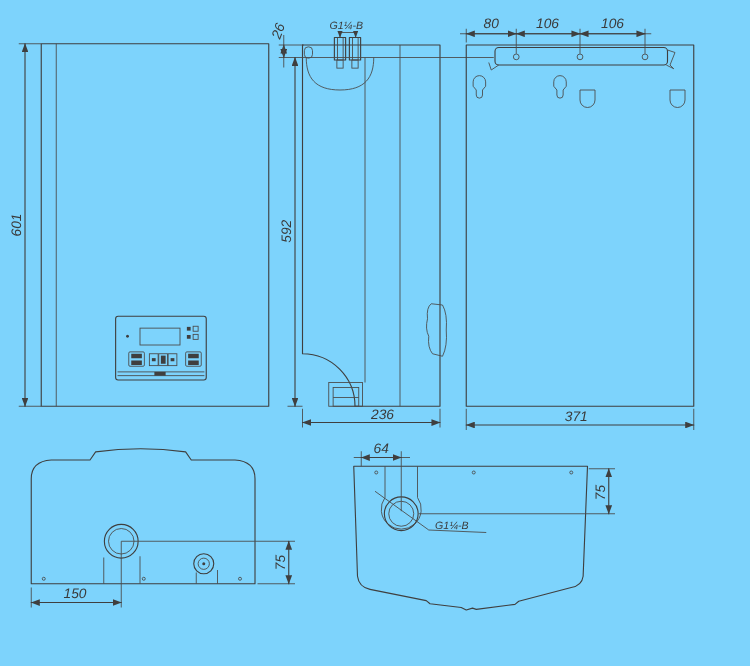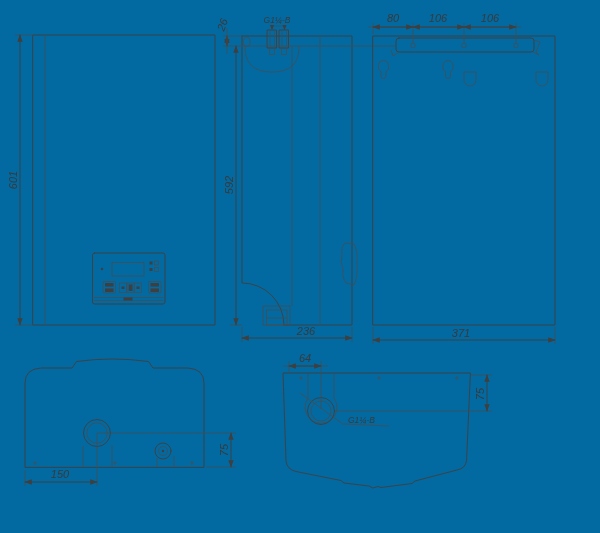--- a/index.html
+++ b/index.html
@@ -1,16 +1,16 @@
 <!DOCTYPE html>
 <html><head>
 <meta charset="utf-8">
 <style>
   html,body{margin:0;padding:0;background:#ffffff;}
-  .stage{position:relative;width:600px;height:533px;background:#0369a1;overflow:hidden;}
+  .stage{position:relative;width:600px;height:533px;background:#7dd3fc;overflow:hidden;}
   svg{display:block;}
   .ln{stroke:#3f3f3f;stroke-width:0.9;fill:none;stroke-linecap:round;stroke-linejoin:round;}
   .ln-thin{stroke:#4a4a4a;stroke-width:0.7;fill:none;}
   .fillmark{fill:#3f3f3f;stroke:none;}
   .dim{font:italic 11px "Liberation Sans", sans-serif;fill:#3a3a3a;}
   .dim-sm{font:italic 8.5px "Liberation Sans", sans-serif;fill:#3a3a3a;}
 </style>
 </head>
 <body>
 

